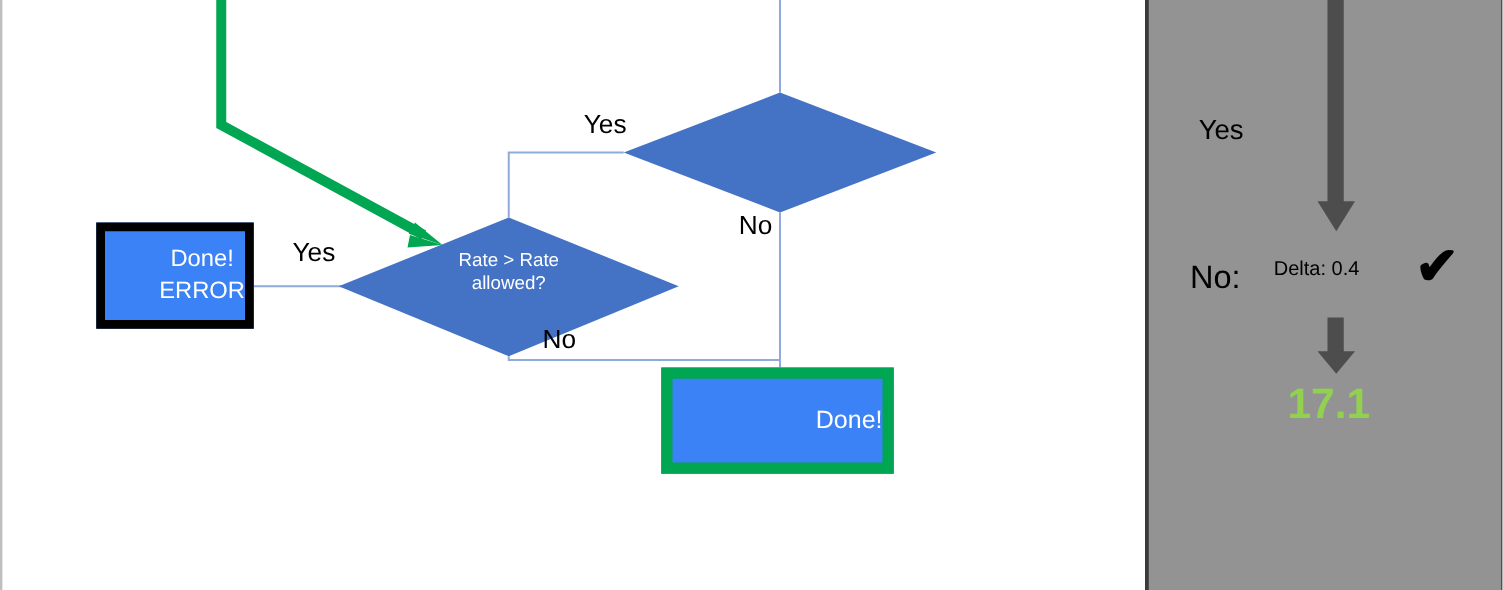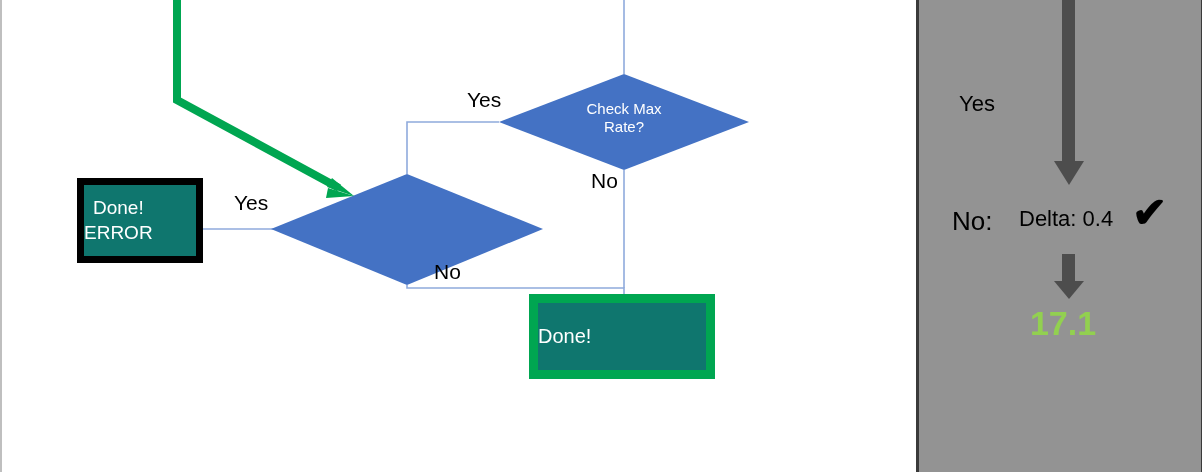--- a/index.html
+++ b/index.html
@@ -47,25 +47,25 @@
   .edge-label {
     position: absolute;
     color: #000000;
     font-size: 21px;
     line-height: 1;
     white-space: nowrap;
   }
   
   .proc-box {
     position: absolute;
-    background: #0f766e;
+    background: #3b82f6;
     box-sizing: border-box;
     display: flex;
     align-items: center;
-    justify-content: flex-start;
+    justify-content: flex-end;
   }
   #box-error {
     left: 75px;
     top: 178px;
     width: 126px;
     height: 85px;
     border: 7px solid #000000;
   }
   #box-done {
     left: 527px;
@@ -96,21 +96,21 @@
     border-right: 3px solid #3a3a3a;
   }
   .panel-text {
     position: absolute;
     color: #000000;
     white-space: nowrap;
     line-height: 1;
   }
   #panel-yes   { left: 40px;  top: 93px;  font-size: 22px; }
   #panel-no    { left: 33px;  top: 208px; font-size: 26px; }
-  #panel-delta { left: 100px; top: 208px; font-size: 22px; }
+  #panel-delta { left: 100px; top: 208px; font-size: 16px; }
   #panel-check {
     left: 213px; top: 192px;
     font-size: 42px; font-weight: bold;
     color: #000000;
     line-height: 1;
   }
   #panel-value {
     left: 0; top: 306px;
     width: 288px;
     text-align: center;
@@ -151,23 +151,23 @@
       <polygon points="622,74 747,122 622,170 497,122" fill="#4472C4"></polygon>
       <polygon points="405,174 541,229 405,285 269,229" fill="#4472C4"></polygon>
 
       <g>
         <path d="M175,-6 L175,100 L337,188" fill="none" stroke="#00A651" stroke-width="8" stroke-linejoin="miter" stroke-linecap="butt"></path>
         <polygon points="352,196 325,187 330,178" fill="#00A651"></polygon>
         <polygon points="352,196 324,198 326,188" fill="#00A651"></polygon>
       </g>
     </svg>
 
-    <div class="node-label" style="left:552px; top:100px; width:140px; font-size:15px;">Check Max
-Rate?</div>
-
+
+    <div class="node-label" style="left:335px; top:200px; width:140px; font-size:15px;">Rate &gt; Rate
+allowed?</div>
 
     <div class="edge-label" style="left:465px; top:89px;">Yes</div>
 
     <div class="edge-label" style="left:589px; top:170px;">No</div>
 
     <div class="edge-label" style="left:232px; top:192px;">Yes</div>
 
     <div class="edge-label" style="left:432px; top:261px;">No</div>
 
     <div class="proc-box" id="box-error">

